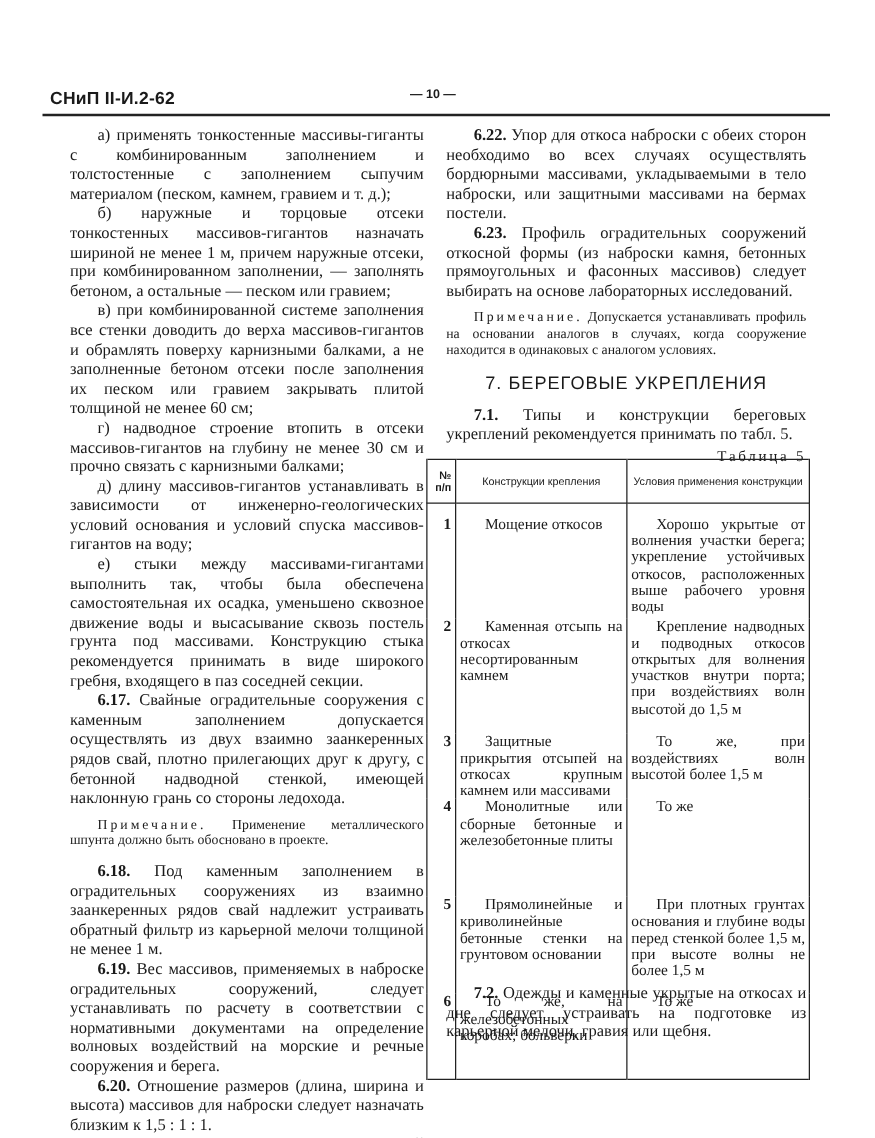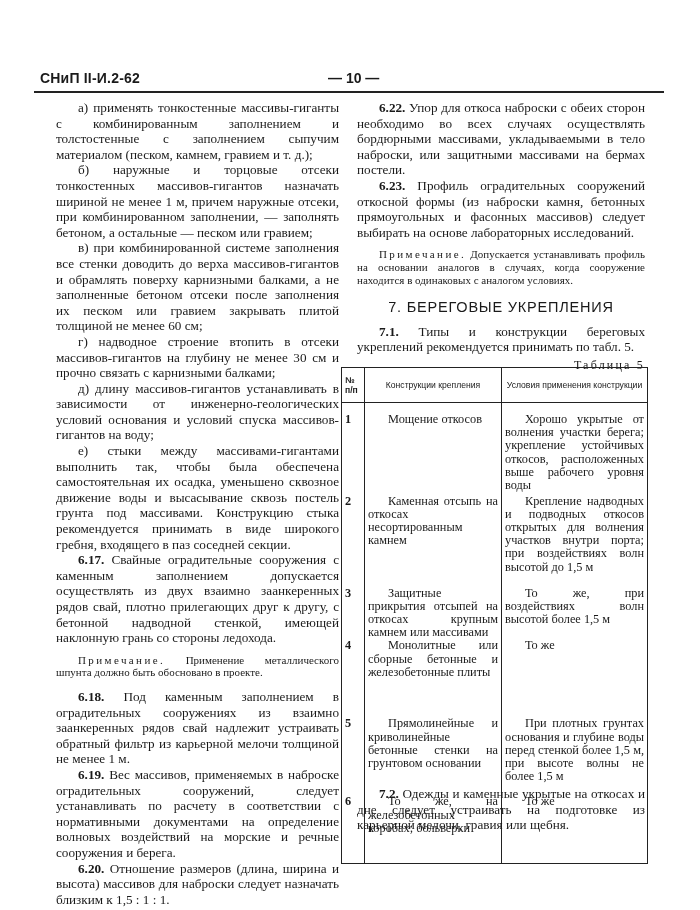--- a/index.html
+++ b/index.html
@@ -2,40 +2,40 @@
 <html><head>
 <meta charset="utf-8">
 <style>
   html, body { margin: 0; padding: 0; background: #ffffff; }
   body { width: 700px; height: 910px; position: relative; overflow: hidden;
          font-family: "Liberation Serif", "DejaVu Serif", serif; color: #1a1a1a; }
   .header { position: absolute; left: 36px; top: 70px; width: 626px; height: 22px; }
   .header .code { position: absolute; left: 4px; top: 0; font-family: "Liberation Sans", "DejaVu Sans", sans-serif;
                   font-weight: bold; font-size: 14px; letter-spacing: 0.2px; }
   .header .pnum { position: absolute; left: 292px; top: 0; font-family: "Liberation Sans", "DejaVu Sans", sans-serif;
-                  font-weight: bold; font-size: 14px; }
+                  font-weight: bold; font-size: 10px; }
   .header-rule { position: absolute; left: 34px; top: 91px; width: 630px; height: 2px; background: #222; }
 
   .col { position: absolute; top: 100px; font-size: 13.2px; line-height: 15.6px; text-align: justify; }
   .col.left { left: 56px; width: 283px; }
   .col.right { left: 357px; width: 288px; }
   .col p { margin: 0; text-indent: 22px; hyphens: manual; }
   .col p b { font-weight: bold; }
   .note { font-size: 11px; line-height: 12.6px; margin: 8px 0 10px 0 !important; text-indent: 22px; }
   .note .spaced { letter-spacing: 2.4px; }
   .section-title { text-align: center; font-family: "Liberation Sans", "DejaVu Sans", sans-serif;
                    font-weight: normal; font-size: 14.5px; letter-spacing: 0.8px; margin: 14px 0 8px 0; text-indent: 0; }
   .table-caption { text-align: right; font-size: 12px; letter-spacing: 2.2px; margin: 3px 0 4px 0; }
 
   table.t5 { position: absolute; left: 341px; top: 367px; width: 307px; border-collapse: collapse;
              border-top: 1.5px solid #222; border-bottom: 1.5px solid #222; font-size: 12.3px; line-height: 13.2px; }
   table.t5 th { font-weight: normal; font-family: "Liberation Sans", "DejaVu Sans", sans-serif; font-size: 8.6px;
                 line-height: 10px; vertical-align: middle; text-align: center; padding: 7px 3px; border-bottom: 1.5px solid #222; }
   table.t5 td { vertical-align: top; padding: 0 3px 0 3px; text-align: justify; }
-  table.t5 .c-num { width: 16px; text-align: left; font-weight: bold; border-left: 1.5px solid #222; border-right: 1.5px solid #222; }
+  table.t5 .c-num { width: 16px; text-align: right; font-weight: bold; border-left: 1.5px solid #222; border-right: 1.5px solid #222; }
   table.t5 .c-con { width: 130px; border-right: 1.5px solid #222; margin-left: 37px; }
   table.t5 .c-cond { border-right: 1.5px solid #222; }
   table.t5 td.c-con, table.t5 td.c-cond { text-indent: 20px; }
   table.t5 tr.first td { padding-top: 10px; }
 </style>
 </head>
 <body>
 
 <div class="header">
   <span class="code">СНиП II-И.2-62</span>

